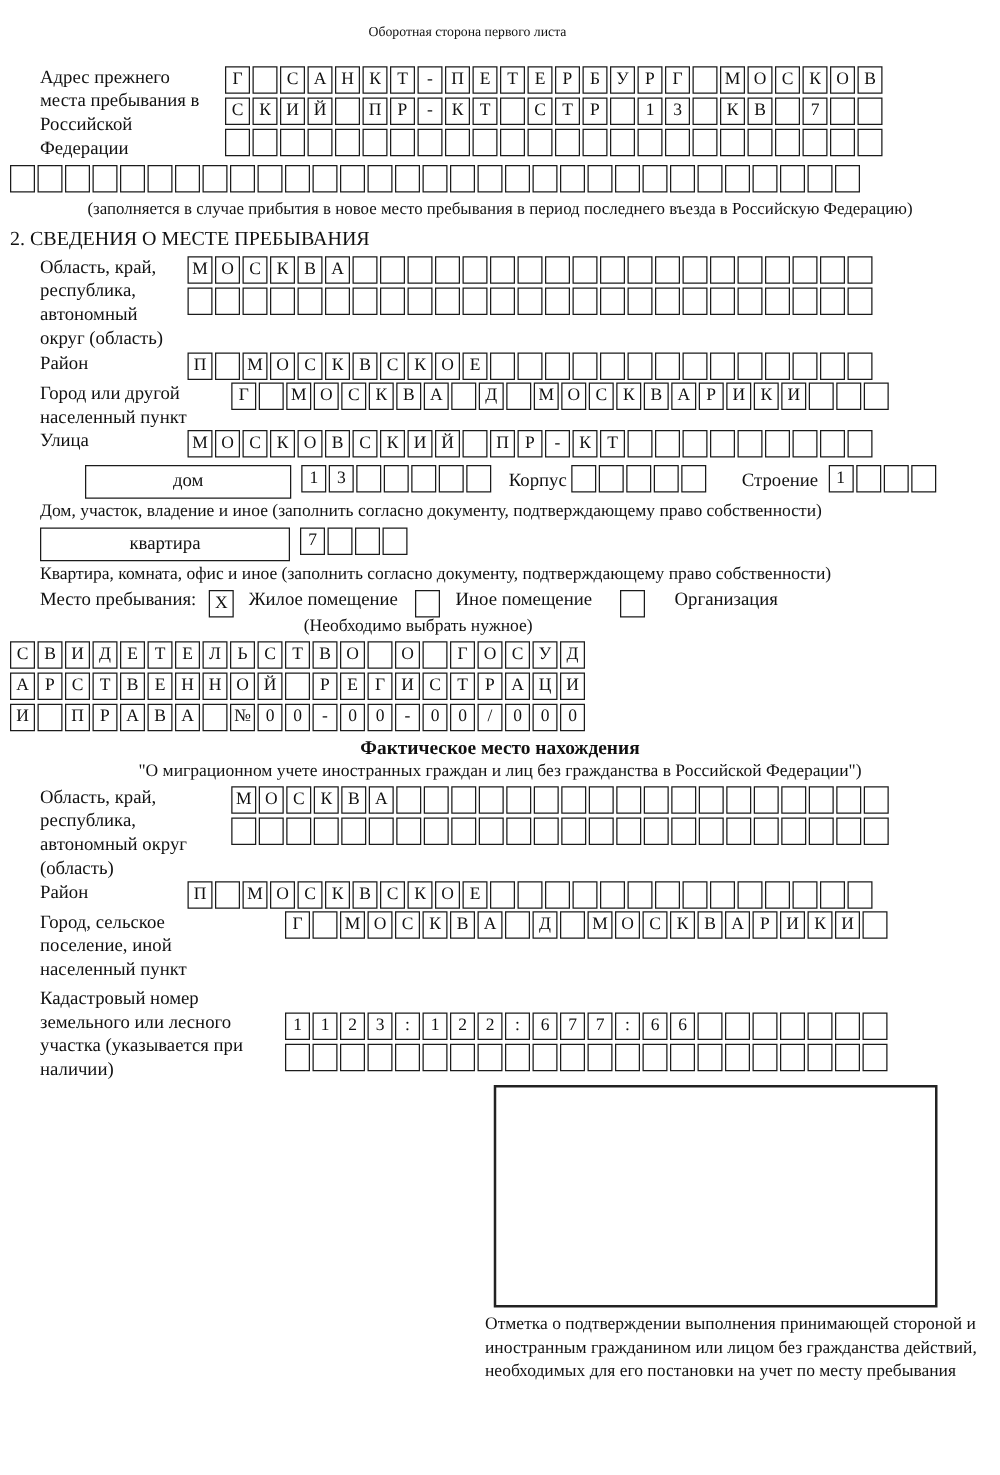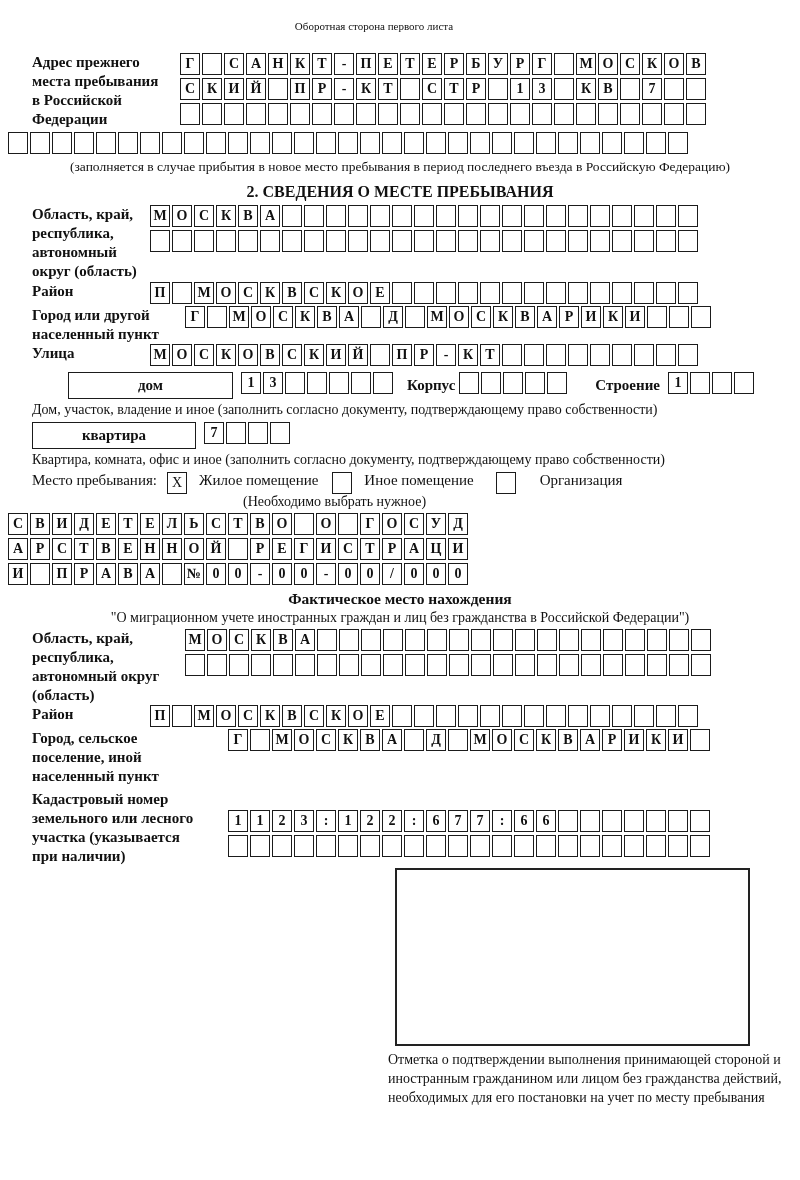--- a/index.html
+++ b/index.html
@@ -2,43 +2,43 @@
 <html><head>
 <meta charset="utf-8">
 <style>
   * { margin:0; padding:0; box-sizing:border-box; }
   html,body { width:800px; height:1180px; background:#ffffff; color:#111;
     font-family:"Liberation Serif","DejaVu Serif",serif; overflow:hidden; }
   .page { width:800px; height:1180px; padding:0 8px; position:relative; }
 
   .header { margin-top:20px; text-align:center; padding-right:52px; font-size:11px; }
 
-  .frow { display:flex; align-items:flex-start;font-weight:bold; }
+  .frow { display:flex; align-items:flex-start; }
   .flabel { flex-shrink:0; font-size:15px; line-height:19px; }
   .cells { display:flex; gap:2px; }
   .cellcol { display:flex; flex-direction:column; gap:3px; }
   .cell { width:20px; height:22px; flex-shrink:0; border:1.5px solid #1b1b1b;
     display:flex; align-items:center; justify-content:center;
     font-size:14px; background:#fff; }
 
   .ml24 { margin-left:24px; }
   .w148 { width:148px; padding-right:20px; }
   .w118 { width:118px; padding-right:10px; }
   .w153 { width:153px; padding-right:8px; }
   .w196 { width:196px; padding-right:24px; }
   .w222 { width:222px; padding-right:18px; line-height:18px; }
 
   .fullrow { margin-top:3px; }
   .note { text-align:center; font-size:13.5px; line-height:17px; margin-top:4px; }
-  .sec-title { text-align:center; font-weight:bold; font-size:16px; line-height:20px; margin-top:7px; }
+  .sec-title { font-weight:normal; font-size:16px; line-height:20px; margin-top:7px; }
 
   .widebox { height:27px; border:1.6px solid #1b1b1b; display:flex; align-items:center;
     justify-content:center; font-size:15px; flex-shrink:0; }
   .housebox { width:165px; margin-right:8px;margin-left:36px; }
-  .aptbox { width:164px; margin-right:8px; }
+  .aptbox { width:200px; margin-right:8px; }
   .inline-lbl { font-size:15px; line-height:27px; flex-shrink:0; }
 
   .caption { font-size:14px; line-height:17px; margin-top:2px; margin-left:24px; }
 
   .stayrow { display:flex; align-items:flex-start; margin-top:4px; margin-left:24px; font-size:15px; }
   .choose-note { font-size:14px; line-height:16px; width:fit-content; margin-left:235px; }
 
   .subtitle { text-align:center; font-size:14px; line-height:17px; }
   .acttitle { text-align:center; font-weight:bold; font-size:15.5px; line-height:20px; margin-top:4px; }
 

